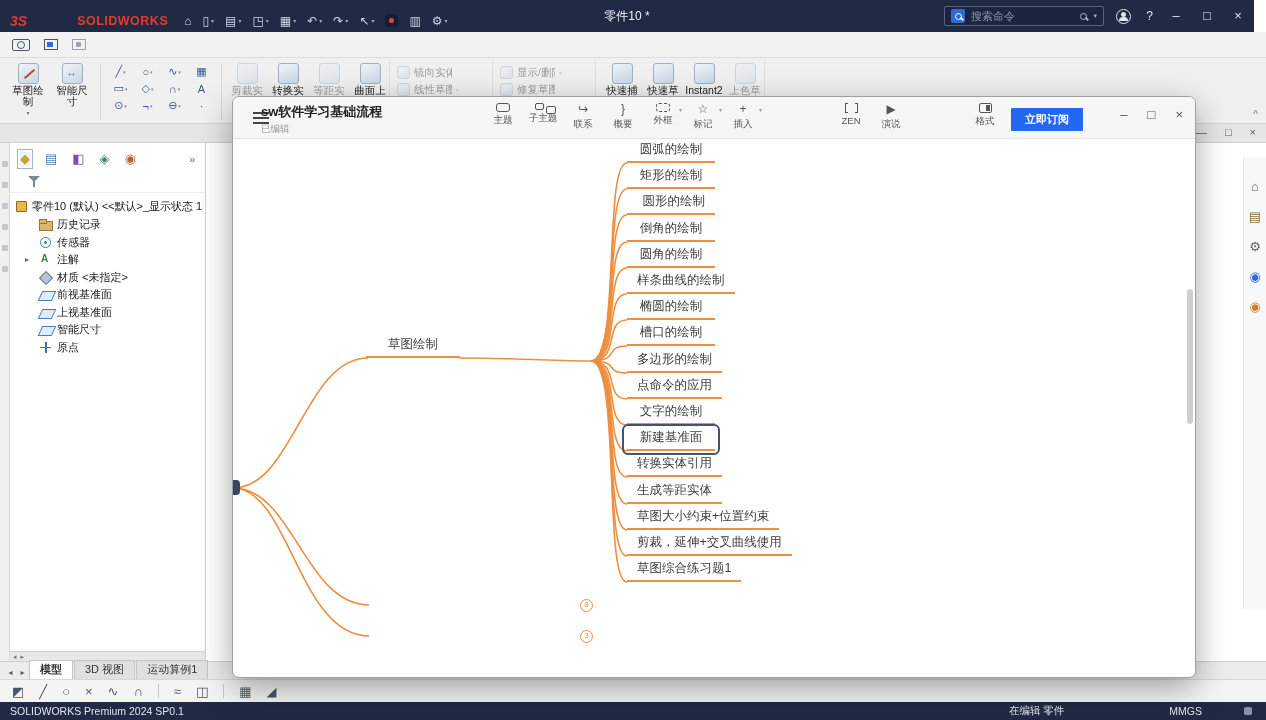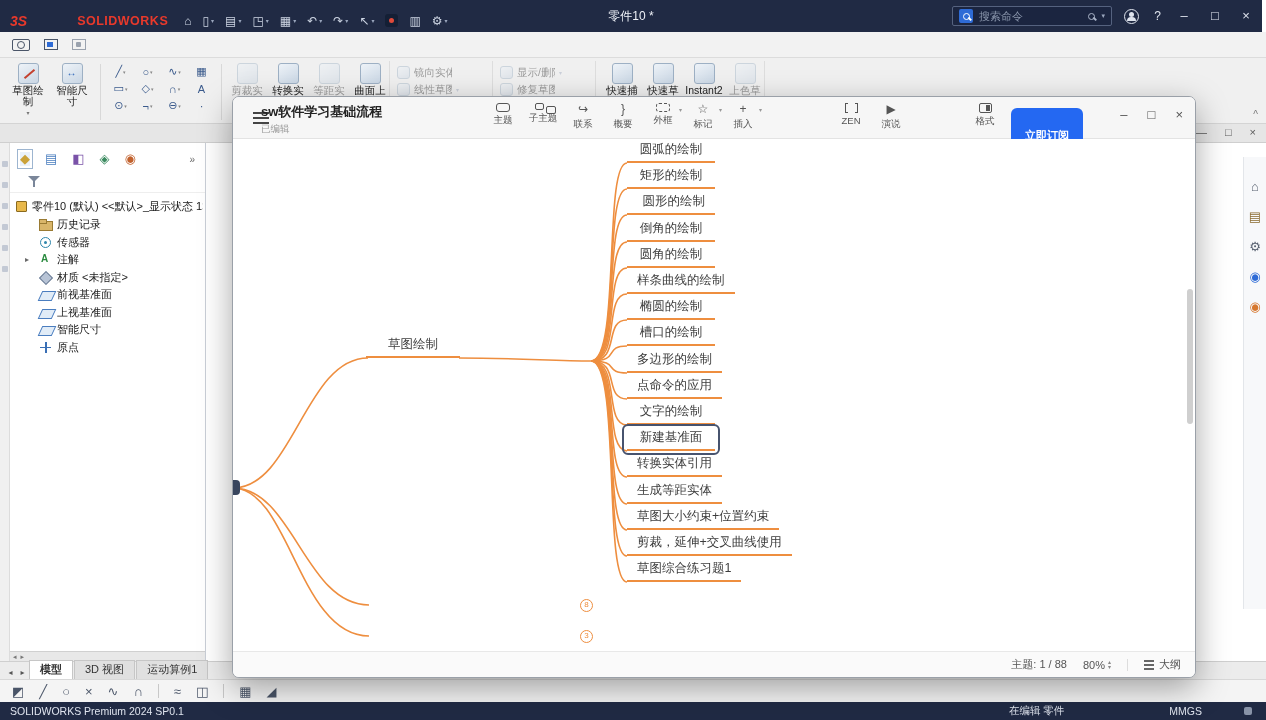--- a/index.html
+++ b/index.html
@@ -1,21 +1,21 @@
 <!DOCTYPE html>
 <html style="--titlebar-navy: #202a44; --statusbar-navy: #202a44; --logo-red: #e8392b; --branch-orange: #ee8e3f; --subscribe-blue: #2468f2; --selection-border: #47536e;"><head>
 <meta charset="utf-8">
 <style>
   html,body{margin:0;padding:0;background:#888;}
   .screen{position:relative;width:1266px;height:720px;overflow:hidden;background:#fff;
     font-family:"Liberation Sans","DejaVu Sans",sans-serif;-webkit-user-select:none;}
   .screen *{box-sizing:border-box;}
 
   
-  .sw-titlebar{position:absolute;top:0;left:0;right:4px;height:41px;background:var(--titlebar-navy,#202a44);
+  .sw-titlebar{position:absolute;top:0;left:0;right:12px;height:41px;background:var(--titlebar-navy,#202a44);
     display:flex;align-items:center;padding:0 8px;color:#dfe4ee;}
   .logo{display:flex;align-items:center;gap:4px;margin-left:2px;}
   .logo-mark{color:var(--logo-red,#e8392b);font-weight:bold;font-style:italic;font-size:14px;}
   .logo-text{color:var(--logo-red,#e8392b);font-weight:bold;font-size:12.5px;letter-spacing:.5px;margin-left:46px;}
   .menu-icons{display:flex;align-items:center;gap:11px;margin-left:16px;}
   .tbi{display:inline-flex;align-items:center;gap:2px;color:#cdd5e3;font-size:12px;cursor:default;}
   .tbi .g{display:inline-block;line-height:14px;}
   .tcaret{font-size:6px;color:#9aa6bd;}
   .tbi-accent .g{color:transparent;width:13px;height:13px;border-radius:3px;background:#141f35;position:relative;}
   .tbi-accent .g::after{content:"";position:absolute;left:4px;top:4px;width:5px;height:5px;border-radius:50%;background:#e04a3a;}
@@ -151,22 +151,22 @@
   .i-topic{width:14px;height:9px;border:1.5px solid #555;border-radius:3px;}
   .i-subtopic{width:9px;height:7px;border:1.5px solid #555;border-radius:2px;position:relative;margin-right:8px;}
   .i-subtopic::after{content:"";position:absolute;left:10px;top:2px;width:8px;height:6px;border:1.5px solid #555;border-radius:2px;}
   .i-boundary{width:14px;height:9px;border:1.5px dashed #555;border-radius:3px;}
   .i-zen{width:13px;height:10px;position:relative;}
   .i-zen::before{content:"";position:absolute;inset:0;border:1.5px solid #555;}
   .i-zen::after{content:"";position:absolute;top:-2px;bottom:-2px;left:3px;right:3px;background:#f6f6f6;}
   .fmt{position:absolute;left:734px;top:5px;}
   .format-icon{width:13px;height:10px;border:1.5px solid #555;border-radius:2px;position:relative;}
   .format-icon::after{content:"";position:absolute;right:1px;top:1px;bottom:1px;width:4px;background:#555;}
-  .subscribe{position:absolute;left:778px;top:11px;padding:20px 14px;background:var(--subscribe-blue,#2468f2);
-    color:#fff;border-radius:6px;font-size:11px;font-weight:bold;}
+  .subscribe{position:absolute;left:778px;top:11px;padding:4px 14px;background:var(--subscribe-blue,#2468f2);
+    color:#fff;border-radius:1px;font-size:11px;font-weight:bold;}
   .mwin{position:absolute;right:12px;top:10px;display:flex;gap:20px;color:#555;font-size:13px;}
   .mind-canvas{position:absolute;left:0;right:0;top:42px;bottom:26px;background:#fff;overflow:hidden;}
   #map-svg{position:absolute;left:0;top:0;}
   #map-svg path{stroke:var(--branch-orange,#ee8e3f);stroke-width:1.6;fill:none;}
   .leaf{position:absolute;font-size:12.5px;line-height:15px;color:#3c3c3c;padding:2px 10px 4px;
     border-bottom:2px solid var(--branch-orange,#ee8e3f);white-space:nowrap;text-align:center;min-width:88px;}
   .branch1{min-width:94px;}
   .cbranch{width:208px;text-align:left;padding-left:10px;}
   .cbadge{position:absolute;width:13px;height:13px;border:1.5px solid var(--branch-orange,#ee8e3f);border-radius:50%;
     background:#fff;color:var(--branch-orange,#ee8e3f);font-size:8px;line-height:10px;text-align:center;}
@@ -623,30 +623,15 @@
         <div class="leaf" style="left: 394px; top: 315px;">转换实体引用</div>
         <div class="leaf" style="left: 394px; top: 342px;">生成等距实体</div>
         <div class="leaf" style="left: 394px; top: 368px;">草图大小约束+位置约束</div>
         <div class="leaf" style="left: 394px; top: 394px;">剪裁，延伸+交叉曲线使用</div>
         <div class="leaf" style="left: 394px; top: 420px;">草图综合练习题1</div>
         <div class="leaf branch1" style="left: 133px; top: 196px;">草图绘制</div>
         <div class="cbadge" style="left: 347px; top: 460px;">8</div>
         <div class="cbadge" style="left: 347px; top: 491px;">3</div>
         <div class="selbox" style="left: 389px; top: 285px; width: 98px; height: 31px;"></div>
       </div>
-    <div class="mind-statusbar">
-      <span>主题: 1 / 88</span>
-      <span class="ms-zoom">
-        <span>80%</span>
-        <span class="zchev">
-            <i>▴</i>
-            <i>▾</i>
-          </span>
-      </span>
-      <span class="ms-div"></span>
-      <span class="ms-outline">
-        <span class="ol-icon"></span>
-        <span>大纲</span>
-      </span>
-    </div>
   </div>
 
 </div>
 
 </body></html>

